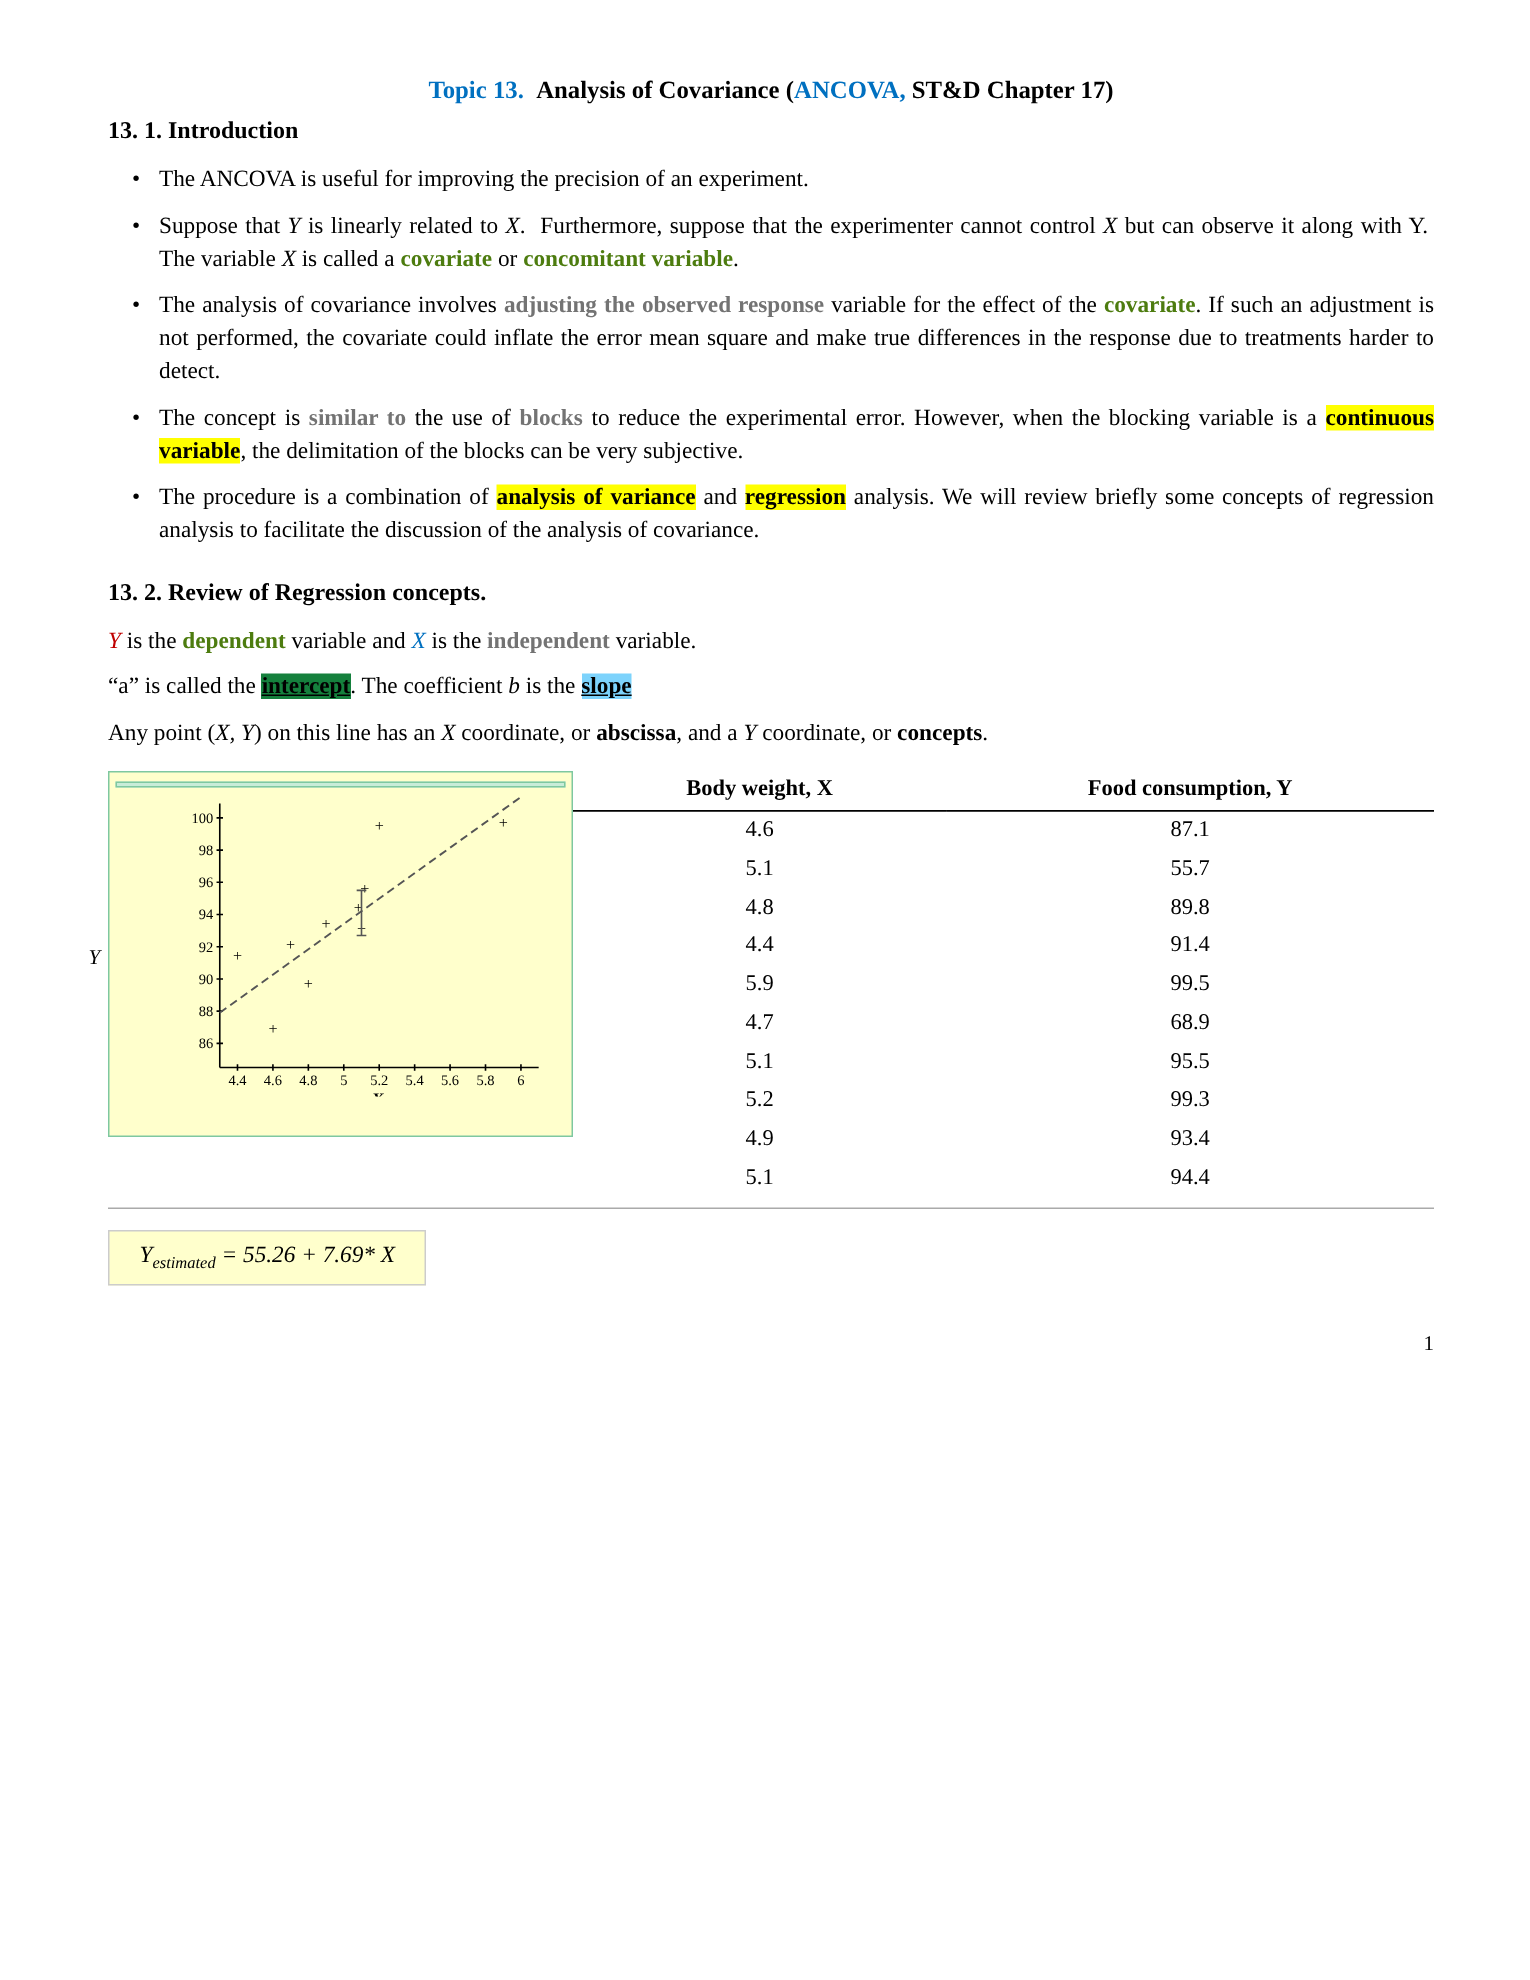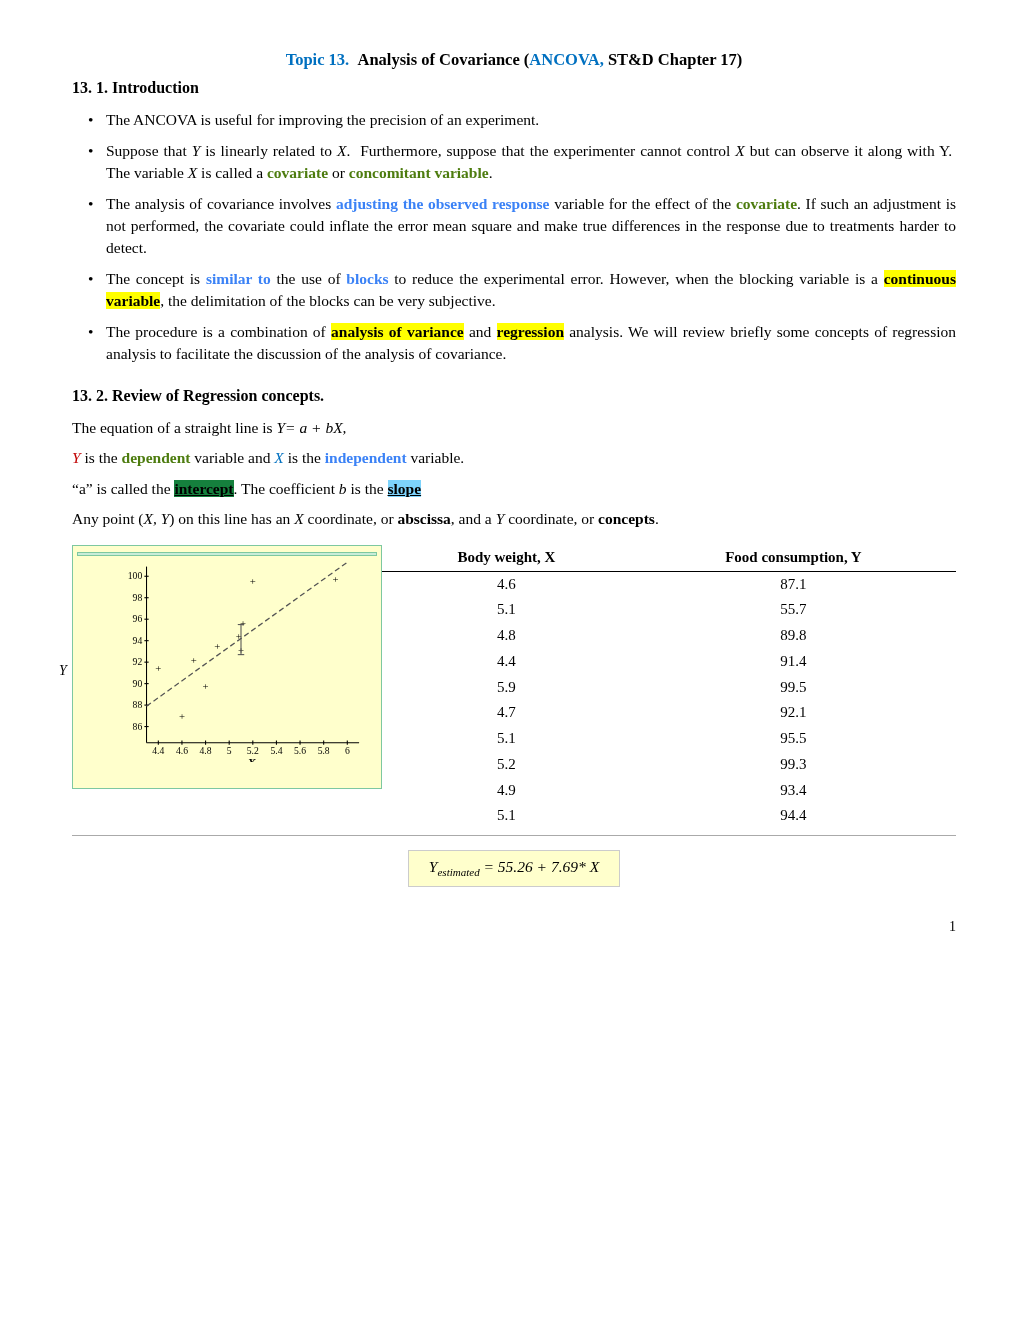--- a/index.html
+++ b/index.html
@@ -40,21 +40,21 @@
       text-align: justify;
     }
     ul.bullets li::before {
       content: "•";
       position: absolute;
       left: 4px;
       top: 0;
     }
     .yellow-bg { background-color: #ffff00; font-weight: bold; }
     .bold { font-weight: bold; }
-    .bold-blue { font-weight: bold; color: #3b82f6; }
+    .bold-blue { font-weight: bold; color: #737373; }
     .bold-red { font-weight: bold; color: #4d7c0f; }
     .section2 { margin-top: 18px; }
     .para { margin-bottom: 8px; text-align: justify; }
     
     .data-section {
       display: flex;
       align-items: flex-start;
       margin-top: 14px;
       gap: 0;
     }
@@ -120,21 +120,21 @@
       margin-top: 30px;
       font-size: 14px;
     }
     .hr-line {
       border: none;
       border-top: 1px solid #aaa;
       margin: 6px 0 6px 0;
     }
     .formula-row {
       display: flex;
-      justify-content: center;
+      justify-content: flex-start;
       margin-top: 4px;
     }
   </style>
 </head>
 <body>
 
 <div class="title">
   <span class="topic-label">Topic 13.</span><span class="bold"> &nbsp;Analysis of Covariance (<span class="ancova">ANCOVA,</span> <span class="std">ST&amp;D Chapter 17)</span></span>
 </div>
 
@@ -159,23 +159,20 @@
   </li>
 
   <li>
     <span>The procedure is a combination of <span class="yellow-bg">analysis of variance</span> and <span class="yellow-bg">regression</span> analysis. We will review briefly some concepts of regression analysis to facilitate the discussion of the analysis of covariance.</span>
   </li>
 </ul>
 
 <div class="section2">
   <div class="section-heading">13. 2. Review of Regression concepts.</div>
 
-  <div class="para">
-    The equation of a straight line is <i>Y= a + bX,</i>
-  </div>
 
   <div class="para">
     <span style="color:#c00000;font-style:italic;">Y</span> is the <span class="bold-red">dependent</span> variable and <span style="color:#0070c0;font-style:italic;">X</span> is the <span class="bold-blue">independent</span> variable.
   </div>
 
   <div class="para">
     “a” is called the <span style="font-weight:bold;background:#15803d;text-decoration:underline;">intercept</span>. The coefficient <i>b</i> is the <span style="font-weight:bold;background:#7dd3fc;text-decoration:underline;">slope</span>
   </div>
 
   <div class="para">
@@ -286,21 +283,21 @@
           <tr>
             <td>4.4</td>
             <td>91.4</td>
           </tr>
           <tr>
             <td>5.9</td>
             <td>99.5</td>
           </tr>
           <tr>
             <td>4.7</td>
-            <td>92.1</td>
+            <td>68.9</td>
           </tr>
           <tr>
             <td>5.1</td>
             <td>95.5</td>
           </tr>
           <tr>
             <td>5.2</td>
             <td>99.3</td>
           </tr>
           <tr>

